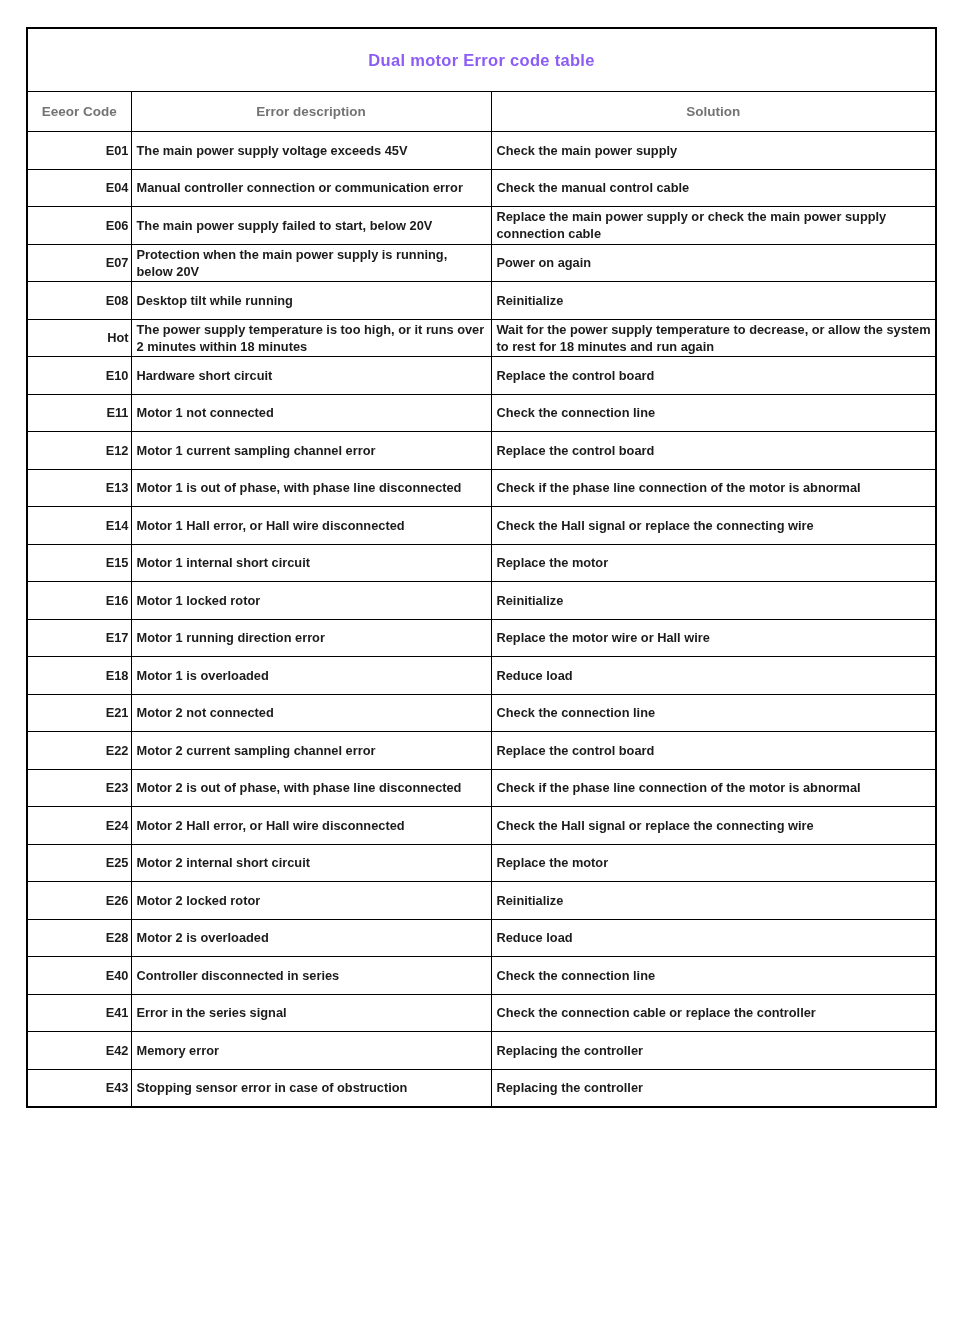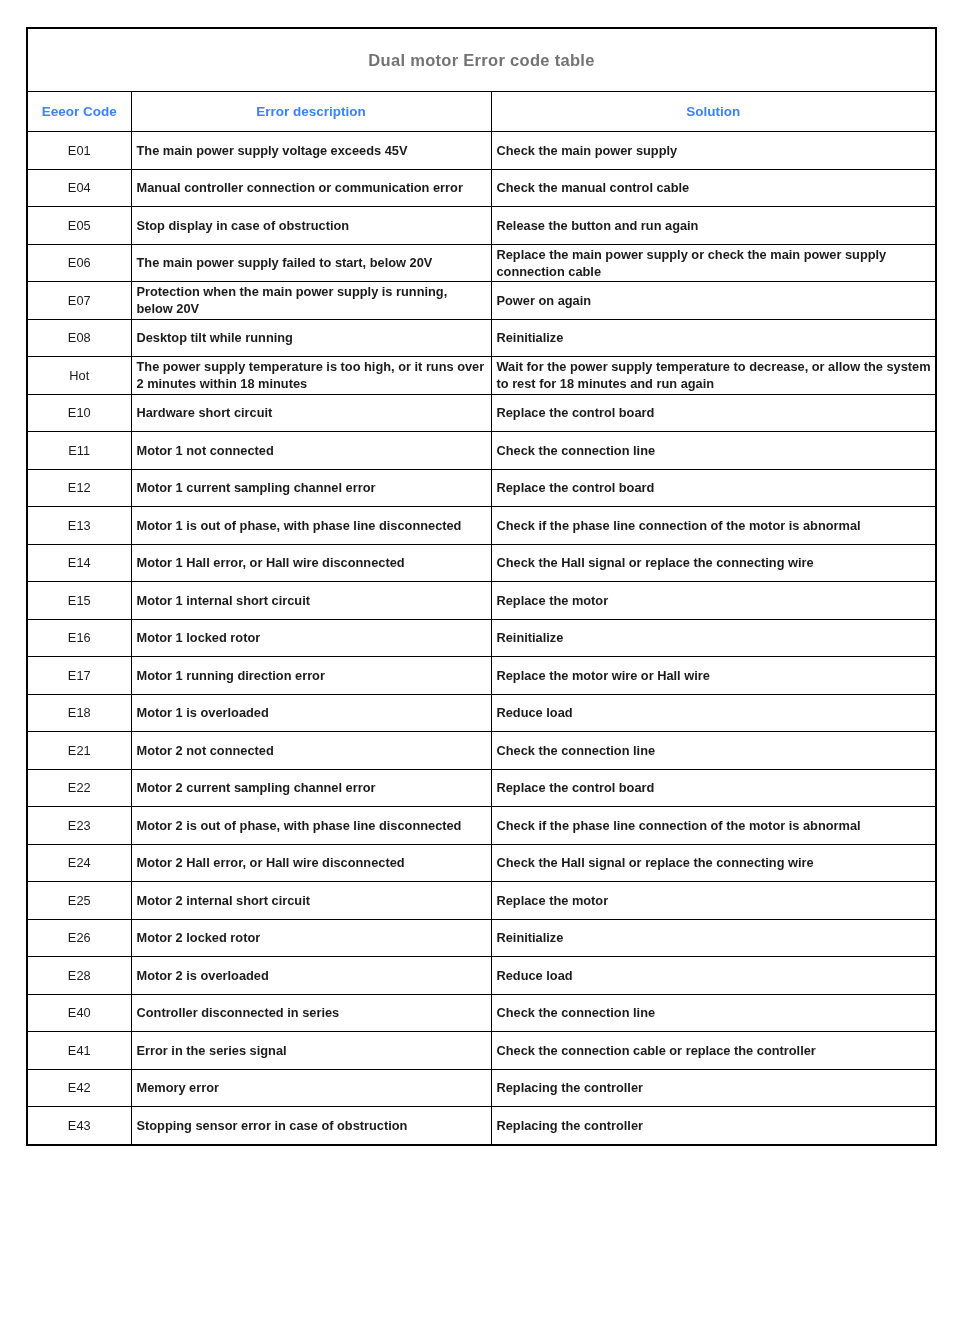--- a/index.html
+++ b/index.html
@@ -34,40 +34,41 @@
   col.c-desc { width: 360px; }
   col.c-sol  { width: 445px; }
 
   td.title-cell {
     height: 60px;
     text-align: center;
     vertical-align: middle;
     font-size: 16.5px;
     font-weight: bold;
     letter-spacing: 0.3px;
-    color: #737373;
+    color: #8b5cf6;
   }
   th {
     height: 39px;
     font-size: 13.5px;
     font-weight: bold;
     text-align: center;
     vertical-align: middle;
-    color: #3b82f6;
+    color: #737373;
     padding: 0 4px;
   }
   td {
     font-size: 12.8px;
     line-height: 1.35;
     vertical-align: middle;
   }
   td.code {
     height: 36.5px;
-    text-align: center;
+    text-align: right;
     padding: 0 2px;
+    font-weight: bold;
   }
   td.desc, td.sol {
     text-align: left;
     padding: 1px 4px 1px 5px;
     font-weight: bold;
   }
 </style>
 </head>
 <body>
 
@@ -96,25 +97,20 @@
           <td class="sol">Check the main power supply</td>
         </tr>
 
 
         <tr>
           <td class="code">E04</td>
           <td class="desc">Manual controller connection or communication error</td>
           <td class="sol">Check the manual control cable</td>
         </tr>
 
-        <tr>
-          <td class="code">E05</td>
-          <td class="desc">Stop display in case of obstruction</td>
-          <td class="sol">Release the button and run again</td>
-        </tr>
 
         <tr>
           <td class="code">E06</td>
           <td class="desc">The main power supply failed to start, below 20V</td>
           <td class="sol">Replace the main power supply or check the main power supply connection cable</td>
         </tr>
 
         <tr>
           <td class="code">E07</td>
           <td class="desc">Protection when the main power supply is running, below 20V</td>

